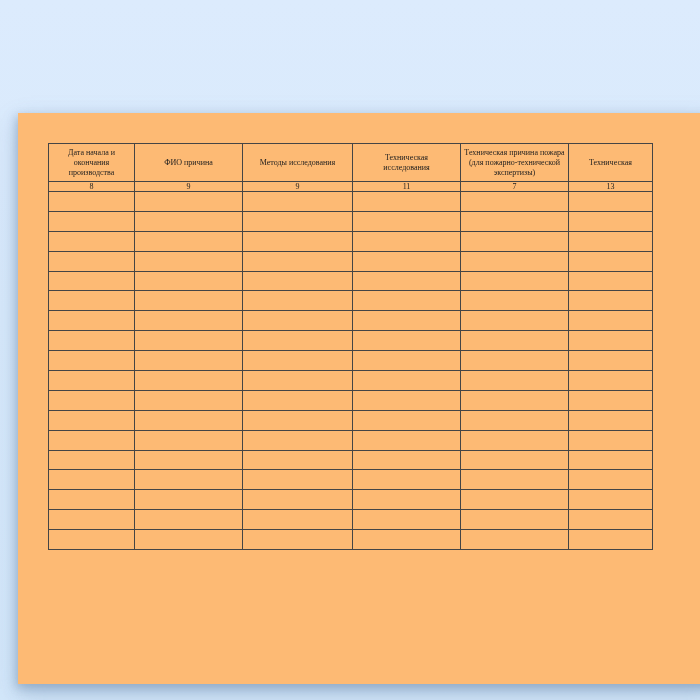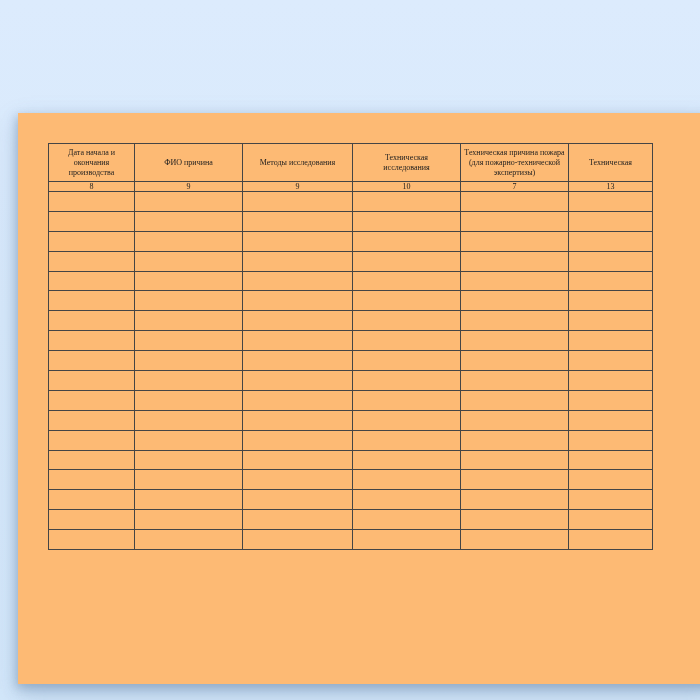--- a/index.html
+++ b/index.html
@@ -93,21 +93,21 @@
 исследования</td>
           <td class="hcell">Техническая причина пожара
 (для пожарно-технической
 экспертизы)</td>
           <td class="hcell">Техническая</td>
         </tr>
       <tr>
           <td class="ncell">8</td>
           <td class="ncell">9</td>
           <td class="ncell">9</td>
-          <td class="ncell">10</td>
+          <td class="ncell">11</td>
           <td class="ncell">7</td>
           <td class="ncell">13</td>
         </tr>
     </thead>
     <tbody>
         <tr class="data-row">
           <td class="ecell"></td>
           <td class="ecell"></td>
           <td class="ecell"></td>
           <td class="ecell"></td>

